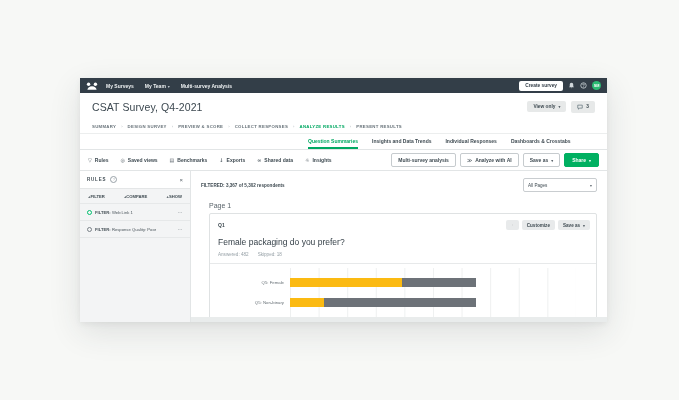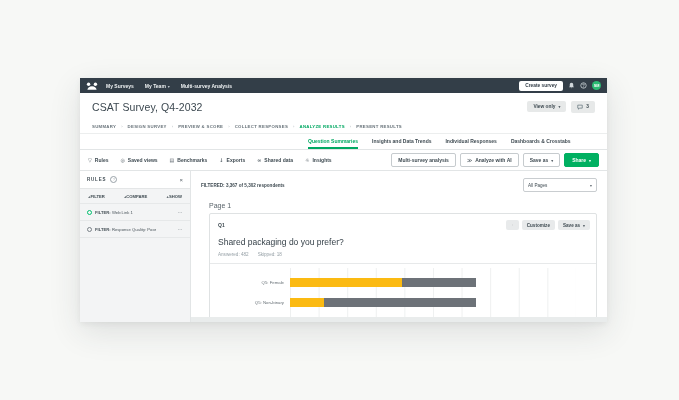--- a/index.html
+++ b/index.html
@@ -116,21 +116,21 @@
             <circle cx="4" cy="4" r="3.1" fill="none" stroke="#CFD6DA" stroke-width="0.9"></circle>
             <circle cx="4" cy="5.6" r="0.55" fill="#CFD6DA"></circle>
             <path d="M3 3.2 a1 1 0 1 1 1.6 0.9 l-0.6 0.5" fill="none" stroke="#CFD6DA" stroke-width="0.8"></path>
           </svg>
       </span>
       <span class="avatar">SM</span>
     </div>
   </div>
 
   <div class="s-header">
-    <span class="s-title">CSAT Survey, Q4-2032</span>
+    <span class="s-title">CSAT Survey, Q4-2021</span>
     <div class="s-right">
       <button class="btn-gray">
         <span>View only</span>
         <span class="caret">▾</span>
       </button>
       <button class="btn-gray">
         <span>
           <svg width="6" height="6" viewBox="0 0 8 8">
               <path d="M1 1.5 h6 v4 h-3.4 l-1.6 1.4 v-1.4 h-1 z" fill="none" stroke="#5A6B74" stroke-width="0.9"></path>
             </svg>
@@ -247,21 +247,21 @@
                   <path d="M3.4 3.5 h2.2 M1 3.5 a1.7 1.7 0 0 1 1.7-1.7 h1 M8 3.5 a1.7 1.7 0 0 1 -1.7 1.7 h-1 M1 3.5 a1.7 1.7 0 0 0 1.7 1.7 h1 M8 3.5 a1.7 1.7 0 0 0 -1.7-1.7 h-1" fill="none" stroke="#3F4B52" stroke-width="0.8"></path>
                 </svg>
             </button>
             <button class="btn-card">Customize</button>
             <button class="btn-card">
                 <span>Save as</span>
                 <span class="caret">▾</span>
               </button>
           </div>
         </div>
-        <div class="qtitle">Shared packaging do you prefer?</div>
+        <div class="qtitle">Female packaging do you prefer?</div>
         <div class="qmeta">
           <span>Answered: 482</span>
           <span>Skipped: 18</span>
         </div>
         <div class="qdivider"></div>
         <div class="chart">
           <div class="grid-overlay"></div>
           <div>
               <div class="bar-row">
                 <span class="bar-label">Q5: Female</span>

